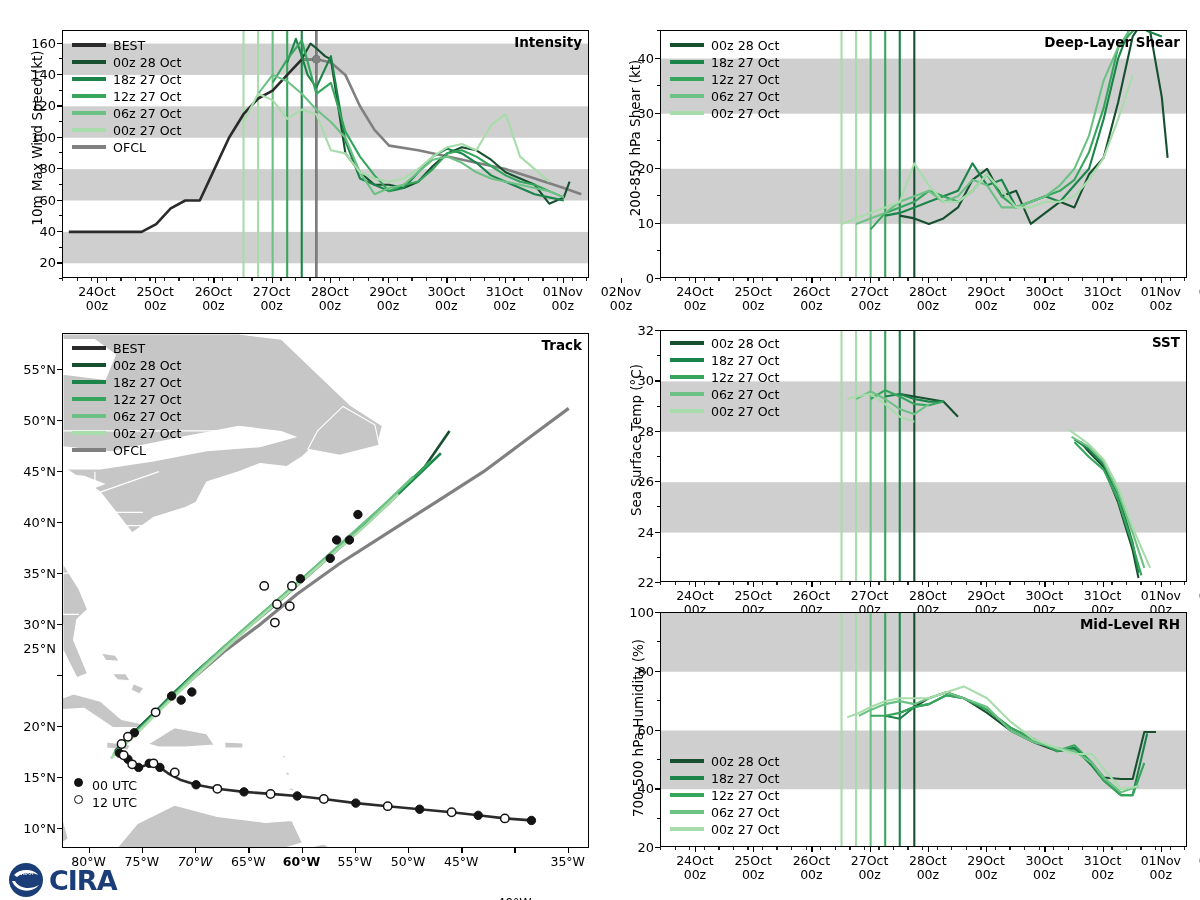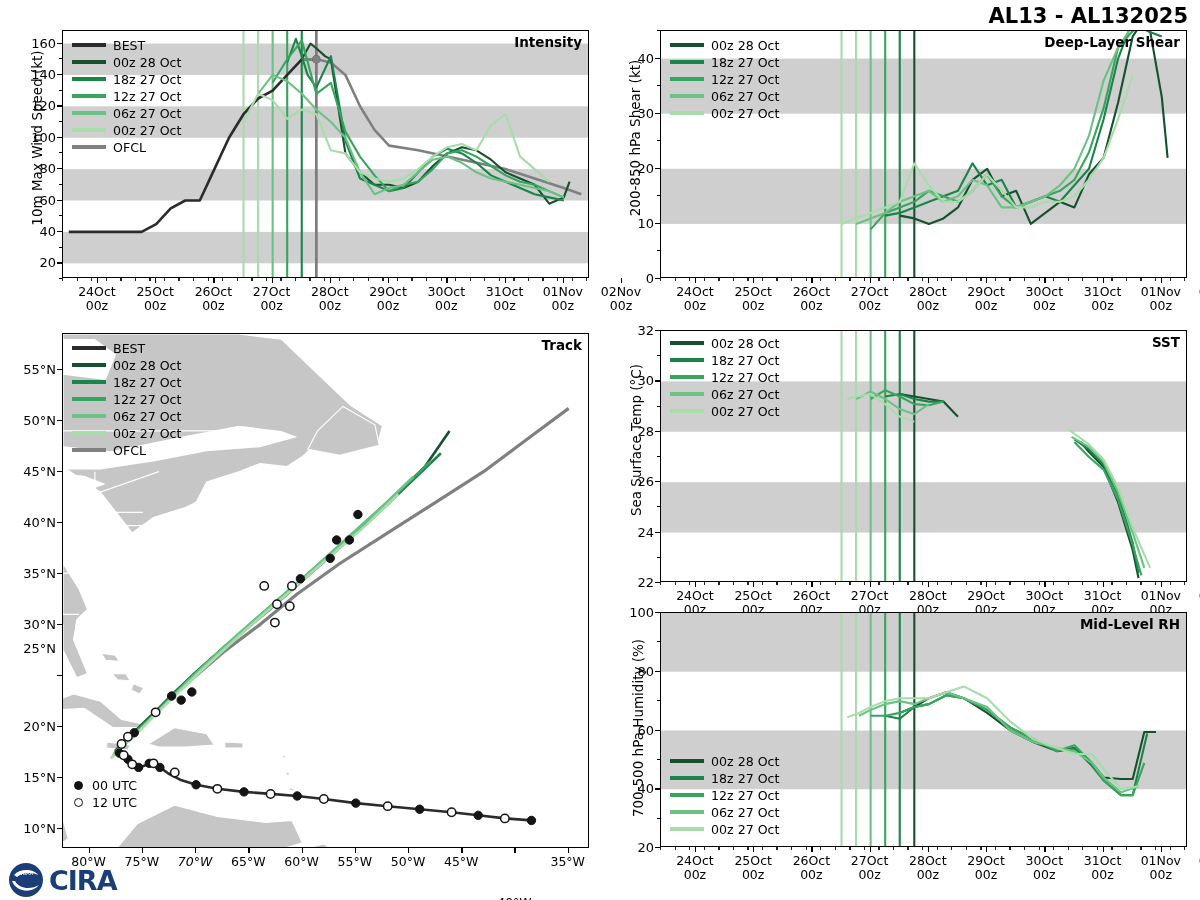--- a/index.html
+++ b/index.html
@@ -52,21 +52,21 @@
     position:absolute;z-index:50;display:flex;flex-direction:column;
     gap:1px;
   }
   .legrow{display:flex;align-items:center;gap:7px;height:16px;}
   .legline{width:34px;height:4px;border-radius:0;flex:none;}
   .legtxt{font-size:12.6px;color:#000;white-space:nowrap;}
 
   .legend-marker{
     position:absolute;z-index:50;display:flex;flex-direction:column;gap:2px;
   }
-  .mrow{display:flex;align-items:center;gap:9px;height:15px;}
+  .mrow{display:flex;align-items:flex-start;gap:9px;height:15px;}
   .mdot{width:9px;height:9px;border-radius:50%;flex:none;box-sizing:border-box;}
   .mdot.filled{background:#111;border:1.2px solid #111;}
   .mdot.open{background:#fff;border:1.4px solid #111;}
 
   svg{display:block;}
   .vline{stroke-width:2.1;}
   .dline{fill:none;stroke-linejoin:round;stroke-linecap:butt;}
 
   
   .logo{position:absolute;left:6px;top:862px;display:flex;align-items:center;gap:3px;}
@@ -74,21 +74,20 @@
     font-family:"DejaVu Sans","Liberation Sans",sans-serif;
     font-size:27px;font-weight:bold;color:#1b3e78;letter-spacing:-1px;
     line-height:1;
   }
 </style>
 </head>
 <body>
 
 <div class="root">
 
-  <div class="abs title-right">AL13 - AL132025</div>
 
   <div class="panel" id="p-intensity" style="left:62px;top:30px;width:527px;height:248px;">
     <div class="plotbox">
       <svg id="svg-intensity" width="527" height="248">
           <rect x="0" y="200.91139240506328" width="527" height="31.392405063291136" fill="#cfcfcf"></rect>
           <rect x="0" y="138.126582278481" width="527" height="31.392405063291136" fill="#cfcfcf"></rect>
           <rect x="0" y="75.34177215189871" width="527" height="31.392405063291164" fill="#cfcfcf"></rect>
           <rect x="0" y="12.556962025316466" width="527" height="31.392405063291108" fill="#cfcfcf"></rect>
           <line x1="180.51933701657458" x2="180.51933701657458" y1="0" y2="248" stroke="#a9dcab" class="vline"></line>
           <line x1="195.07734806629836" x2="195.07734806629836" y1="0" y2="248" stroke="#a9dcab" class="vline"></line>
@@ -403,21 +402,21 @@
   <div id="xt-track">
       <div class="abs xtickmark" style="left: 88.6162px; top: 848px; height: 5px;"></div>
       <div class="abs xtick" style="left: 58.6162px; width: 60px; top: 855px;">80°W</div>
       <div class="abs xtickmark" style="left: 141.848px; top: 848px; height: 5px;"></div>
       <div class="abs xtick" style="left: 111.848px; width: 60px; top: 855px;">75°W</div>
       <div class="abs xtickmark" style="left: 195.081px; top: 848px; height: 5px;"></div>
       <div class="abs xtick" style="left: 165.081px; width: 60px; top: 855px; font-style: italic;">70°W</div>
       <div class="abs xtickmark" style="left: 248.313px; top: 848px; height: 5px;"></div>
       <div class="abs xtick" style="left: 218.313px; width: 60px; top: 855px;">65°W</div>
       <div class="abs xtickmark" style="left: 301.545px; top: 848px; height: 5px;"></div>
-      <div class="abs xtick" style="left: 271.545px; width: 60px; top: 855px;">60°W</div>
+      <div class="abs xtick" style="left: 271.545px; width: 60px; top: 855px; font-weight: bold;">60°W</div>
       <div class="abs xtickmark" style="left: 354.778px; top: 848px; height: 5px;"></div>
       <div class="abs xtick" style="left: 324.778px; width: 60px; top: 855px;">55°W</div>
       <div class="abs xtickmark" style="left: 408.01px; top: 848px; height: 5px;"></div>
       <div class="abs xtick" style="left: 378.01px; width: 60px; top: 855px;">50°W</div>
       <div class="abs xtickmark" style="left: 461.242px; top: 848px; height: 5px;"></div>
       <div class="abs xtick" style="left: 431.242px; width: 60px; top: 855px;">45°W</div>
       <div class="abs xtickmark" style="left: 514.475px; top: 848px; height: 5px;"></div>
       <div class="abs xtick" style="left: 484.475px; width: 60px; top: 855px; margin-top: 41px;">40°W</div>
       <div class="abs xtickmark" style="left: 567.707px; top: 848px; height: 5px;"></div>
       <div class="abs xtick" style="left: 537.707px; width: 60px; top: 855px;">35°W</div>

